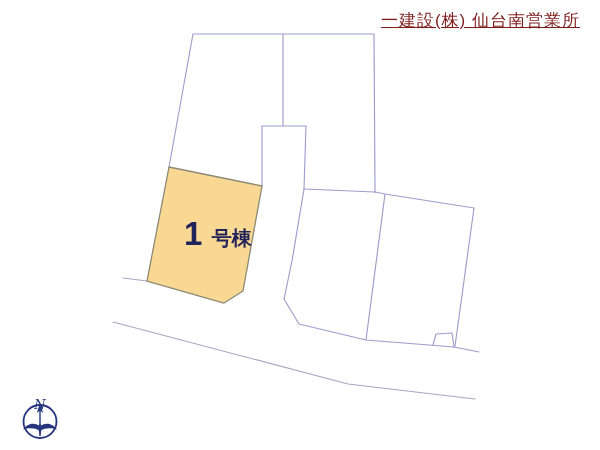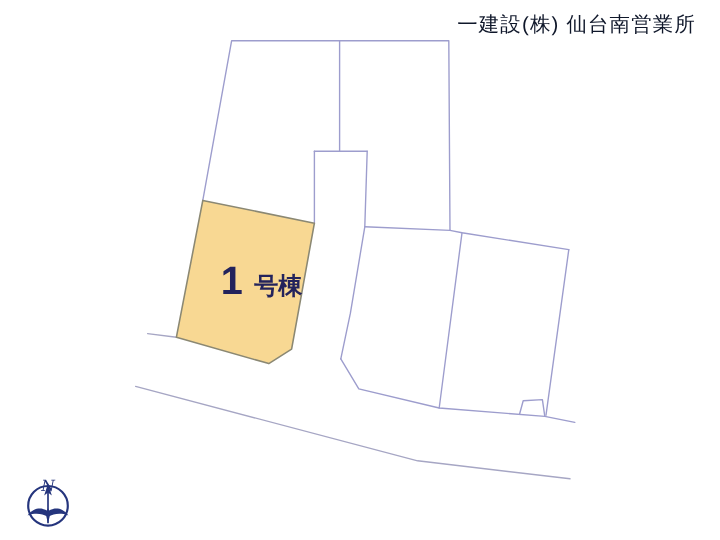--- a/index.html
+++ b/index.html
@@ -3,22 +3,22 @@
 <meta charset="utf-8">
 <style>
   html,body{margin:0;padding:0;}
   body{
     width:600px;height:450px;overflow:hidden;background:#ffffff;
     font-family:"Liberation Sans", sans-serif;
   }
   .screen{position:relative;width:600px;height:450px;background:#ffffff;}
   .company-label{
     position:absolute;top:9px;right:20px;
-    font-size:17px;letter-spacing:1px;color:#0f172a;
-    white-space:nowrap;user-select:none;
+    font-size:17px;letter-spacing:1px;color:#7f1d1d;
+    white-space:nowrap;user-select:none;text-decoration:underline;
   }
   .map-svg{position:absolute;left:0;top:0;}
   .boundary{fill:none;stroke:#9d9dcd;stroke-width:1.15;stroke-linejoin:round;stroke-linecap:round;}
   .road{fill:none;stroke:#a6a6c4;stroke-width:1.15;stroke-linecap:round;}
   .lot-highlight{fill:#f8d893;stroke:#8b8873;stroke-width:1.3;stroke-linejoin:round;}
   .lot-label{fill:#23235c;font-family:"Liberation Sans",sans-serif;font-weight:bold;}
   .compass-stroke{stroke:#25357d;fill:none;}
   .compass-fill{fill:#25357d;stroke:none;}
   .compass-n{fill:#25357d;font-family:"DejaVu Serif",serif;font-style:italic;font-size:13px;}
 </style>

